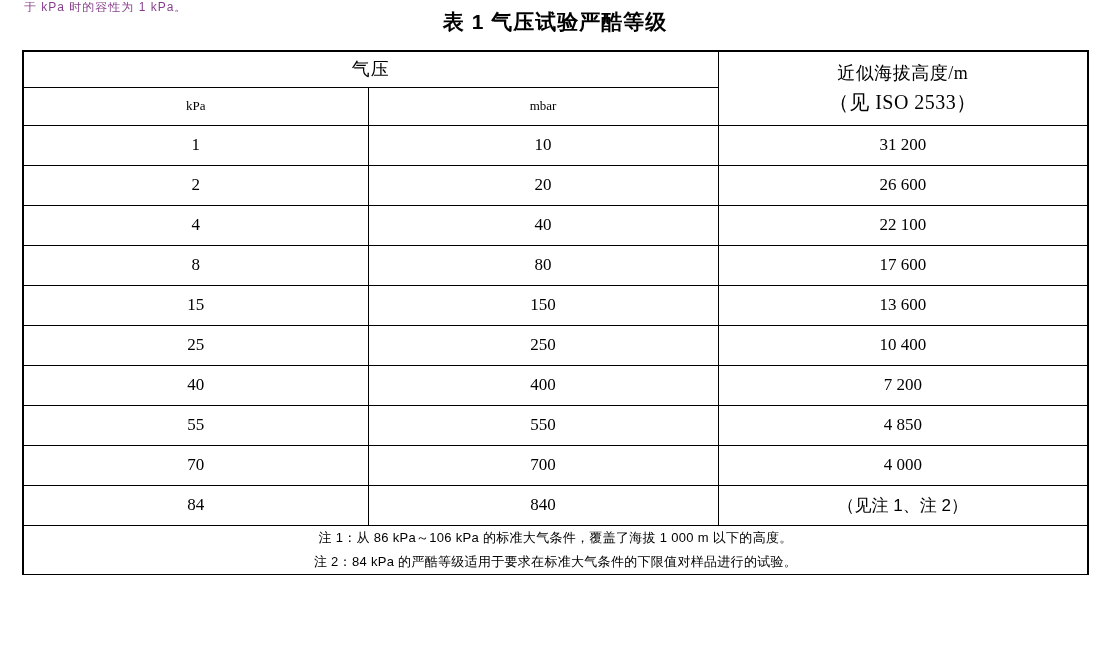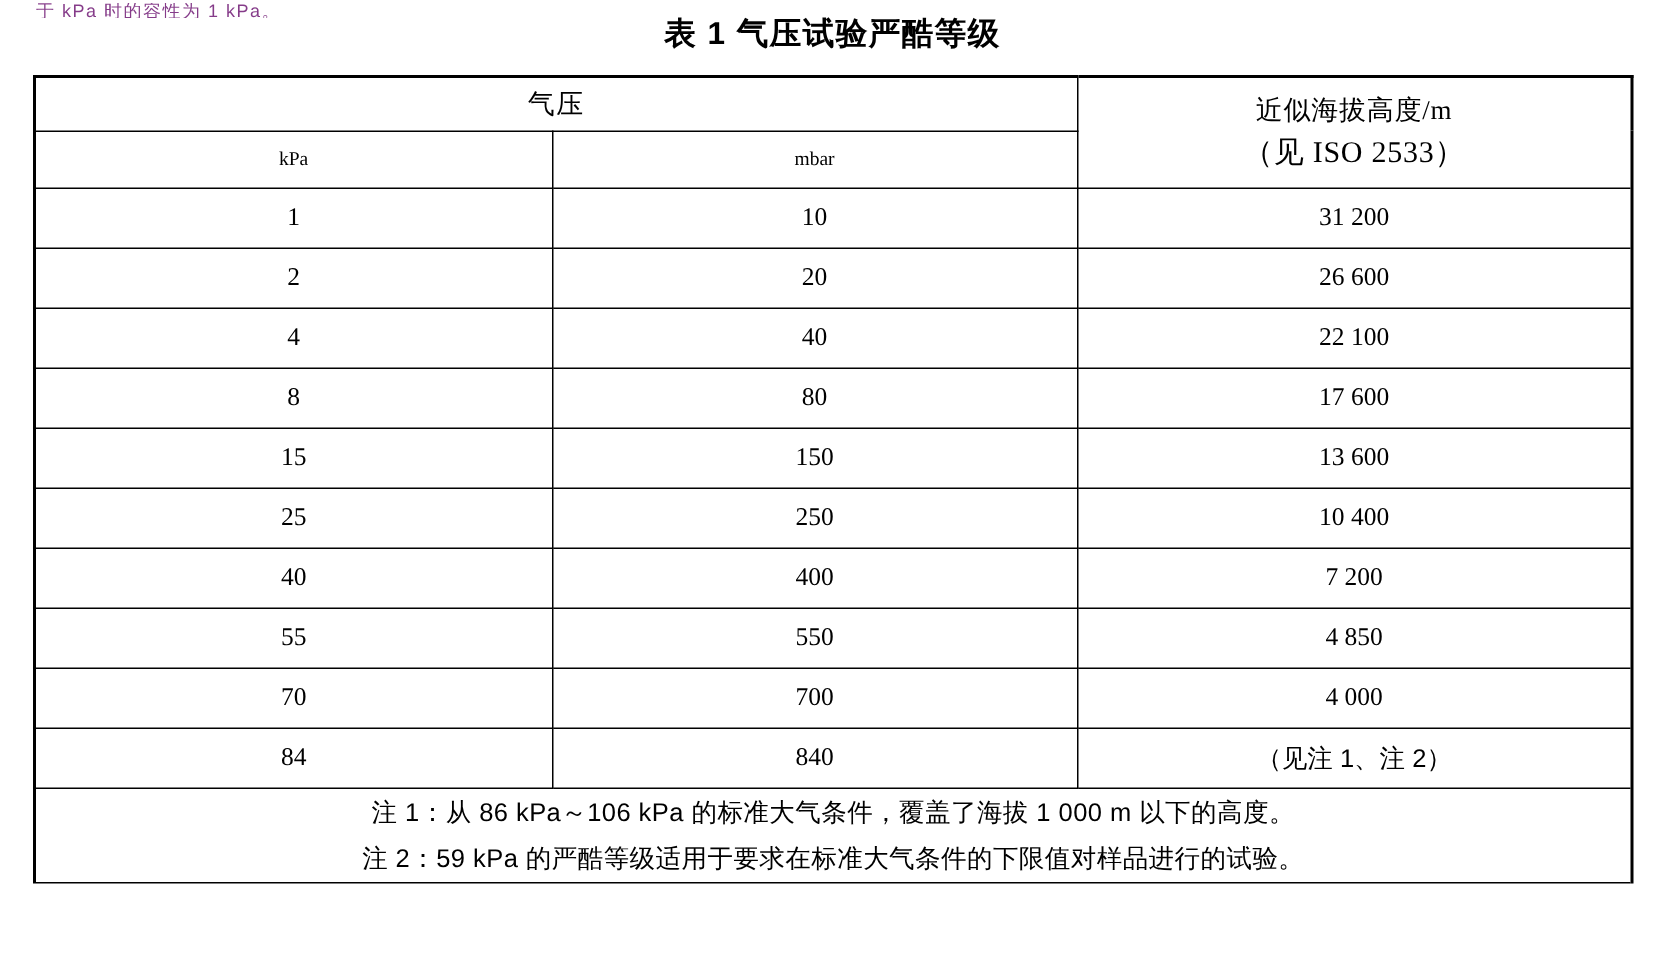--- a/index.html
+++ b/index.html
@@ -91,21 +91,21 @@
   }
   .data-row td {
     height: 39px;
     font-size: 17px;
   }
   .note-cell {
     border-top: 1px solid #000000;
     border-bottom: 2px solid #000000;
     text-align: left;
     padding: 9px 0 11px 38px;
-    font-size: 17px;
+    font-size: 13px;
     line-height: 1.85;
     font-family: "Liberation Sans", "DejaVu Sans", sans-serif;
   }
   .note-line {
     display: block;
     white-space: nowrap;
     letter-spacing: 0.3px;
   }
   .cjk {
     font-family: "Liberation Sans", "DejaVu Sans", sans-serif;
@@ -186,19 +186,19 @@
       </tr>
       <tr class="data-row">
         <td class="left-edge">84</td>
         <td>840</td>
         <td class="right-edge cjk">（见注 1、注 2）</td>
       </tr>
 
       <tr>
         <td class="note-cell left-edge right-edge" colspan="3">
           <span class="note-line">注 1：从 86 kPa～106 kPa 的标准大气条件，覆盖了海拔 1 000 m 以下的高度。</span>
-          <span class="note-line">注 2：59 kPa 的严酷等级适用于要求在标准大气条件的下限值对样品进行的试验。</span>
+          <span class="note-line">注 2：84 kPa 的严酷等级适用于要求在标准大气条件的下限值对样品进行的试验。</span>
         </td>
       </tr>
     </tbody>
   </table>
 
 </div>
 
 </body></html>

